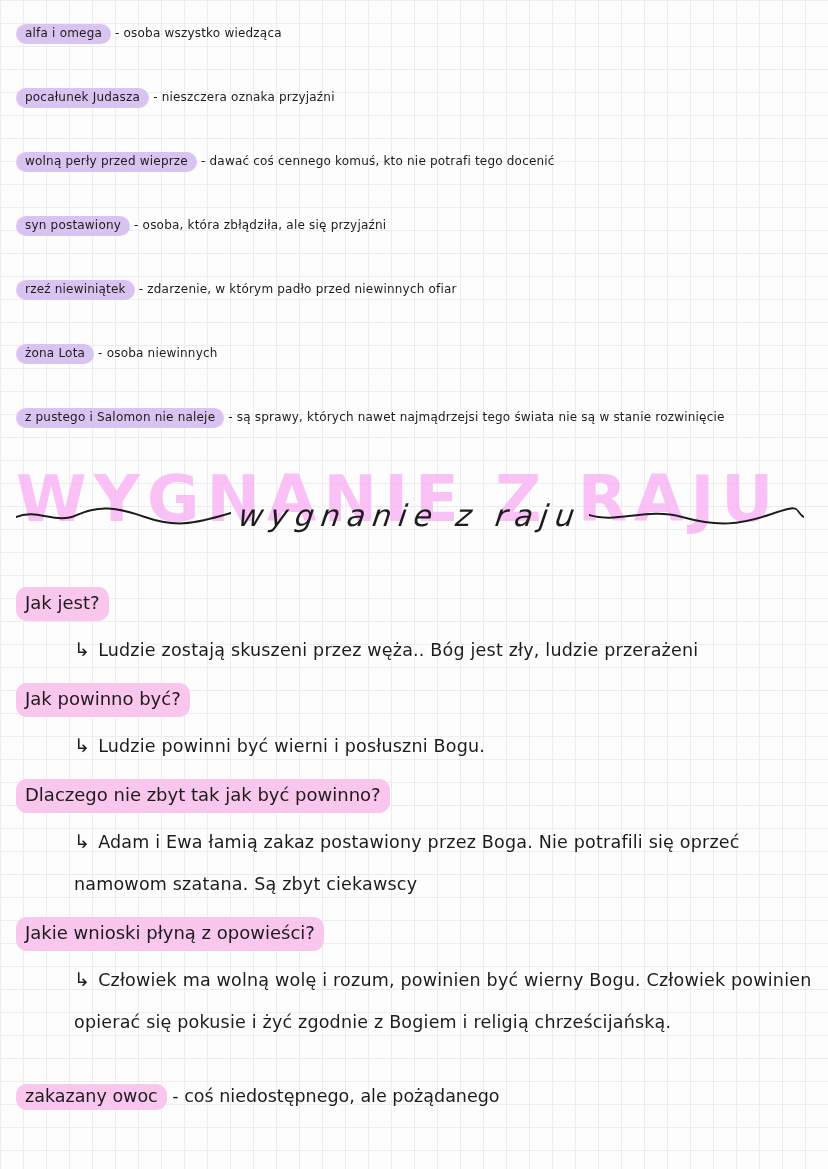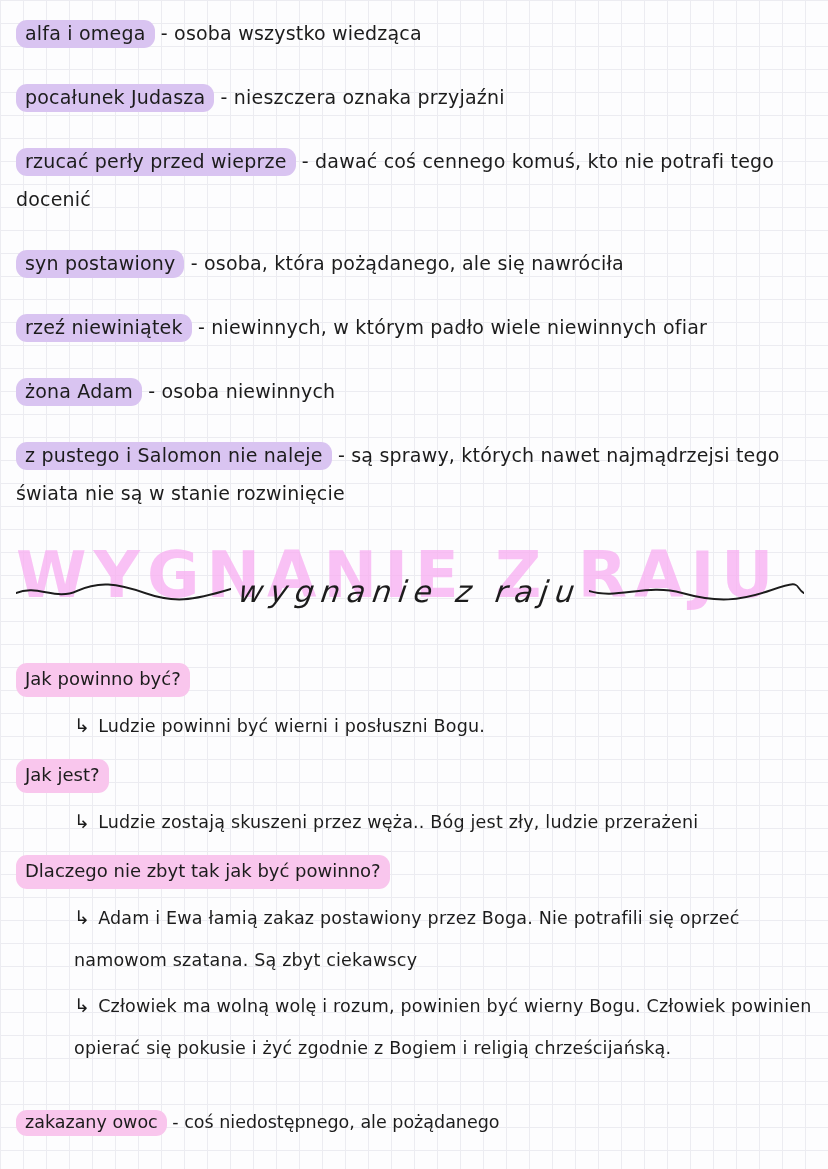--- a/index.html
+++ b/index.html
@@ -25,21 +25,21 @@
     border-radius: 11px;
     padding: 2px 9px 4px;
     -webkit-box-decoration-break: clone;
     box-decoration-break: clone;
   }
   .hl-purple { background: #d9c4f1; }
   .hl-pink   { background: #f9c6ed; }
 
   
   .idiom {
-    font-size: 19px;
+    font-size: 12px;
     line-height: 38px;
     margin-bottom: 26px;
     letter-spacing: 0.2px;
   }
   .idiom:last-of-type { margin-bottom: 4px; }
 
   
   .title-wrap { position: relative; height: 100px; margin: 6px 0 16px; }
   .title-block {
     font-weight: 700;
@@ -100,33 +100,33 @@
 
   <div class="idiom">
     <span class="hl hl-purple">alfa i omega</span>
     <span class="ink">- osoba  wszystko wiedząca</span>
   </div>
   <div class="idiom">
     <span class="hl hl-purple">pocałunek Judasza</span>
     <span class="ink">- nieszczera  oznaka  przyjaźni</span>
   </div>
   <div class="idiom">
-    <span class="hl hl-purple">rzucać perły przed wieprze</span>
+    <span class="hl hl-purple">wolną perły przed wieprze</span>
     <span class="ink">- dawać coś cennego komuś, kto nie potrafi tego docenić</span>
   </div>
   <div class="idiom">
     <span class="hl hl-purple">syn postawiony</span>
-    <span class="ink">- osoba, która pożądanego, ale się nawróciła</span>
+    <span class="ink">- osoba, która zbłądziła, ale się przyjaźni</span>
   </div>
   <div class="idiom">
     <span class="hl hl-purple">rzeź niewiniątek</span>
-    <span class="ink">- niewinnych, w którym padło wiele niewinnych ofiar</span>
+    <span class="ink">- zdarzenie, w którym padło przed niewinnych ofiar</span>
   </div>
   <div class="idiom">
-    <span class="hl hl-purple">żona Adam</span>
+    <span class="hl hl-purple">żona Lota</span>
     <span class="ink">- osoba niewinnych</span>
   </div>
   <div class="idiom">
     <span class="hl hl-purple">z pustego i Salomon nie naleje</span>
     <span class="ink">- są sprawy, których nawet najmądrzejsi tego świata nie są w stanie rozwinięcie</span>
   </div>
 
   <div class="title-wrap">
     <div class="title-block">WYGNANIE Z RAJU</div>
     <div class="title-script-row">
@@ -134,38 +134,39 @@
         <path d="M0 13 C 30 4, 55 21, 85 11 S 140 3, 180 13 S 245 21, 300 9" fill="none" stroke="#1c1c1c" stroke-width="2" stroke-linecap="round"></path>
       </svg>
       <span class="title-script">wygnanie z raju</span>
       <svg viewBox="0 0 300 24" preserveAspectRatio="none">
         <path d="M0 11 C 40 20, 80 3, 130 13 S 210 21, 255 10 S 285 6, 300 13" fill="none" stroke="#1c1c1c" stroke-width="2" stroke-linecap="round"></path>
       </svg>
     </div>
   </div>
 
   <div class="qa-item">
+    <span class="qa-q hl hl-pink">Jak jest?</span>
+    <div class="qa-a">
+      <span class="arrow">↳</span><span>Ludzie zostają skuszeni przez węża.. Bóg jest zły, ludzie  przerażeni</span>
+    </div>
+  </div>
+  <div class="qa-item">
     <span class="qa-q hl hl-pink">Jak powinno być?</span>
     <div class="qa-a">
       <span class="arrow">↳</span><span>Ludzie powinni być wierni i posłuszni Bogu.</span>
-    </div>
-  </div>
-  <div class="qa-item">
-    <span class="qa-q hl hl-pink">Jak jest?</span>
-    <div class="qa-a">
-      <span class="arrow">↳</span><span>Ludzie zostają skuszeni przez węża.. Bóg jest zły, ludzie  przerażeni</span>
     </div>
   </div>
   <div class="qa-item">
     <span class="qa-q hl hl-pink">Dlaczego nie zbyt tak jak być powinno?</span>
     <div class="qa-a">
       <span class="arrow">↳</span><span>Adam i Ewa łamią zakaz postawiony przez Boga. Nie potrafili się oprzeć namowom szatana. Są zbyt ciekawscy</span>
     </div>
   </div>
   <div class="qa-item">
+    <span class="qa-q hl hl-pink">Jakie wnioski płyną z opowieści?</span>
     <div class="qa-a">
       <span class="arrow">↳</span><span>Człowiek ma wolną wolę i rozum, powinien być wierny Bogu. Człowiek powinien opierać się pokusie i żyć zgodnie z Bogiem i religią chrześcijańską.</span>
     </div>
   </div>
 
   <div class="sym-section">
     <div class="sym-row sym-row-1">
       <span class="sym-item">
         <span></span><span class="hl hl-pink">zakazany owoc</span>
         <span>- coś niedostępnego, ale pożądanego</span>

